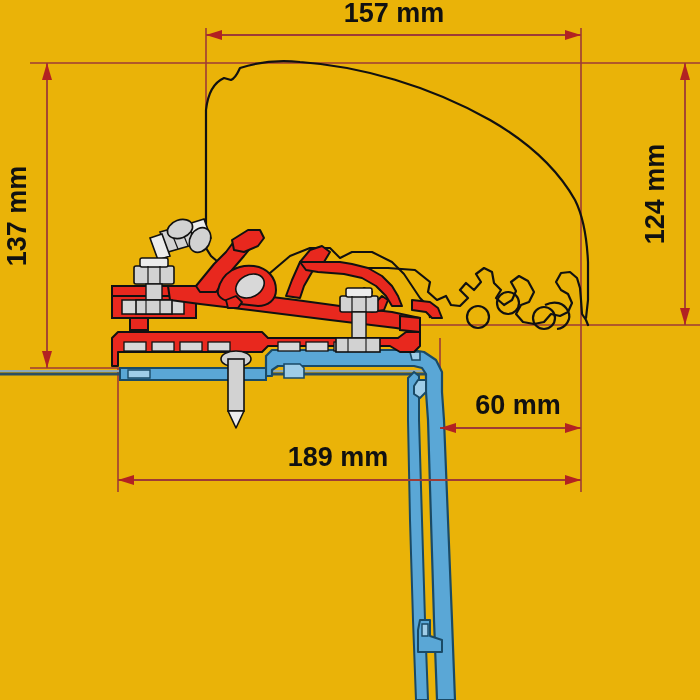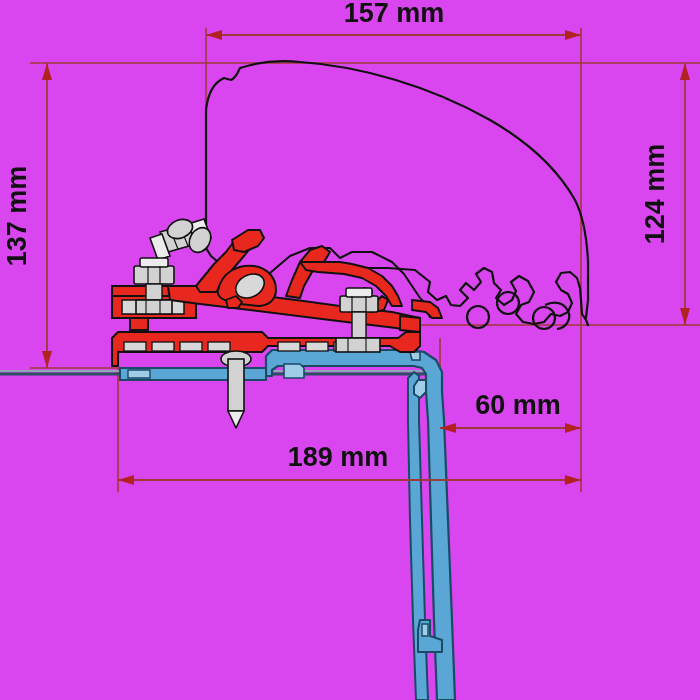--- a/index.html
+++ b/index.html
@@ -8,21 +8,21 @@
     padding: 0;
     background: #ffffff;
   }
   body {
     font-family: "Liberation Sans", sans-serif;
   }
   #drawing-root {
     position: relative;
     width: 700px;
     height: 700px;
-    background: #d946ef;
+    background: #eab308;
     overflow: hidden;
   }
   #drawing-svg {
     position: absolute;
     left: 0;
     top: 0;
     width: 700px;
     height: 700px;
     display: block;
   }

